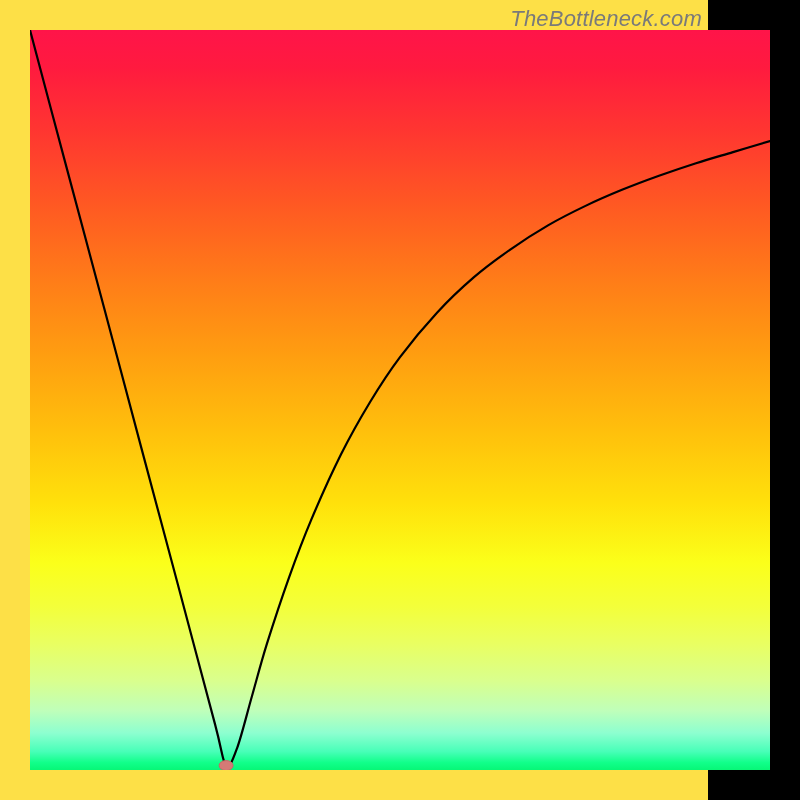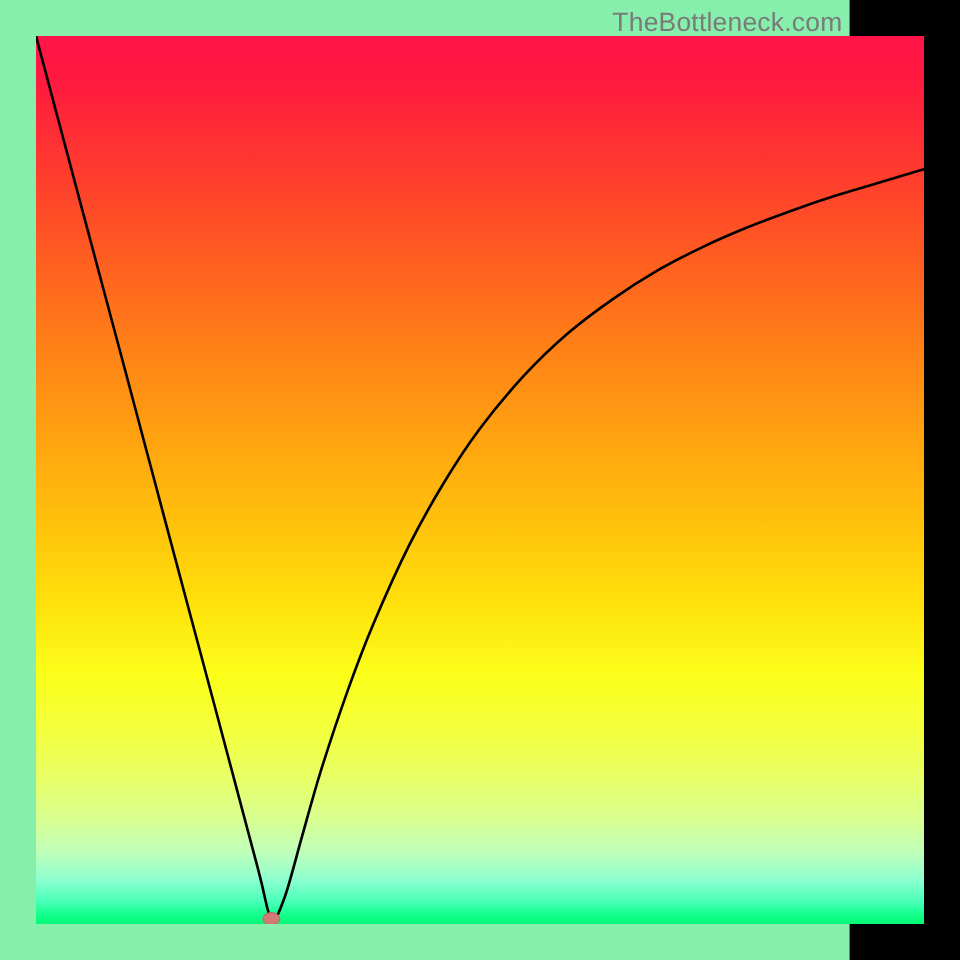--- a/index.html
+++ b/index.html
@@ -8,21 +8,22 @@
     width: 800px;
     height: 800px;
     background: #000;
     overflow: hidden;
     font-family: Arial, Helvetica, sans-serif;
   }
   .frame {
     position: relative;
     width: 708px;
     height: 800px;
-    background: #86efac;
+    background: #fde047;
+    font-style: italic;
   }
   .plot-area {
     position: absolute;
     left: 30px;
     top: 30px;
     width: 740px;
     height: 740px;
     background: linear-gradient(to bottom,
       #ff1449 0%,
       #ff1a3f 5%,

